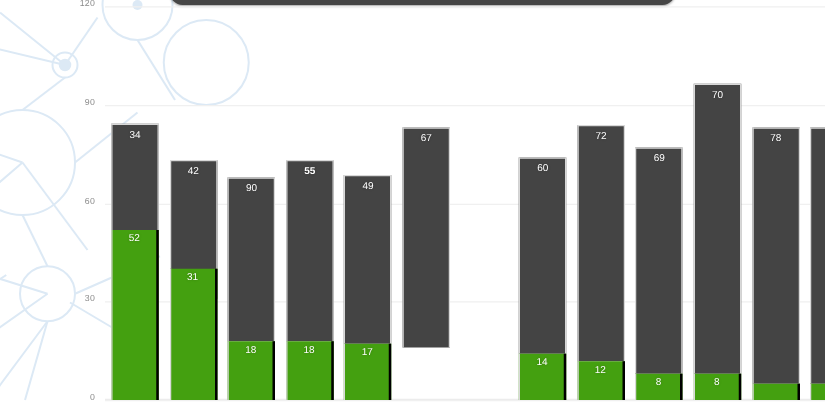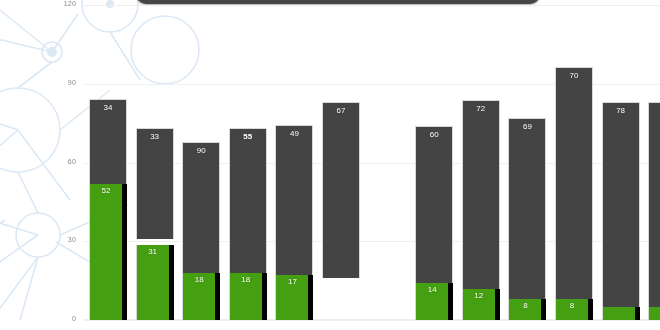--- a/index.html
+++ b/index.html
@@ -98,21 +98,21 @@
     box-sizing: border-box;
   }
   .seg-dark {
     background: #444444;
     border: 1px solid #d8d8d8;
     border-bottom: none;
   }
   .seg-green {
     background: #44a010;
     border-left: 1px solid #d8d8d8;
-    border-right: 5px solid #000000;
+    border-right: 2px solid #000000;
   }
 
   .seg-label {
     position: absolute;
     left: 0;
     width: 100%;
     text-align: center;
     font-size: 8px;
     color: #ffffff;
     line-height: 10px;
@@ -216,44 +216,44 @@
         <div class="bar-col" style="left: 89px; width: 38px; bottom: 10px; height: 225.75px;">
           <div class="seg seg-dark" style="bottom: 136.5px; height: 85px; text-decoration: underline;">
             <div class="seg-label dark-lab">34</div>
           </div>
           <div class="seg seg-green" style="bottom: 0px; height: 136.5px;">
             <div class="seg-label green-lab">52</div>
           </div>
         </div>
         <div class="bar-col" style="left: 135.6px; width: 38px; bottom: 10px; height: 191.625px;">
           <div class="seg seg-dark" style="bottom: 81.375px; height: 110.25px;">
-            <div class="seg-label dark-lab">33</div>
-          </div>
-          <div class="seg seg-green" style="bottom: 0px; height: 75px; padding-left: 31px;">
+            <div class="seg-label dark-lab">42</div>
+          </div>
+          <div class="seg seg-green" style="bottom: 0px; height: 105px; padding-left: 31px;">
             <div class="seg-label green-lab">31</div>
           </div>
         </div>
         <div class="bar-col" style="left: 182.2px; width: 38px; bottom: 10px; height: 178.5px;">
           <div class="seg seg-dark" style="bottom: 47.25px; height: 131.25px;">
             <div class="seg-label dark-lab">90</div>
           </div>
           <div class="seg seg-green" style="bottom: 0px; height: 47.25px;">
             <div class="seg-label green-lab">18</div>
           </div>
         </div>
         <div class="bar-col" style="left: 228.8px; width: 38px; bottom: 10px; height: 191.625px;">
           <div class="seg seg-dark" style="bottom: 47.25px; height: 144.375px; font-weight: bold;">
             <div class="seg-label dark-lab">55</div>
           </div>
           <div class="seg seg-green" style="bottom: 0px; height: 47.25px;">
             <div class="seg-label green-lab">18</div>
           </div>
         </div>
         <div class="bar-col" style="left: 275.4px; width: 38px; bottom: 10px; height: 173.25px;">
-          <div class="seg seg-dark" style="bottom: 44.625px; height: 150px; padding-left: 30px;">
+          <div class="seg seg-dark" style="bottom: 44.625px; height: 135px; padding-left: 30px;">
             <div class="seg-label dark-lab">49</div>
           </div>
           <div class="seg seg-green" style="bottom: 0px; height: 44.625px;">
             <div class="seg-label green-lab">17</div>
           </div>
         </div>
         <div class="bar-col" style="left: 322px; width: 38px; bottom: 10px; height: 217.875px;">
           <div class="seg seg-dark" style="bottom: 42px; height: 175.875px;">
             <div class="seg-label dark-lab">67</div>
           </div>

